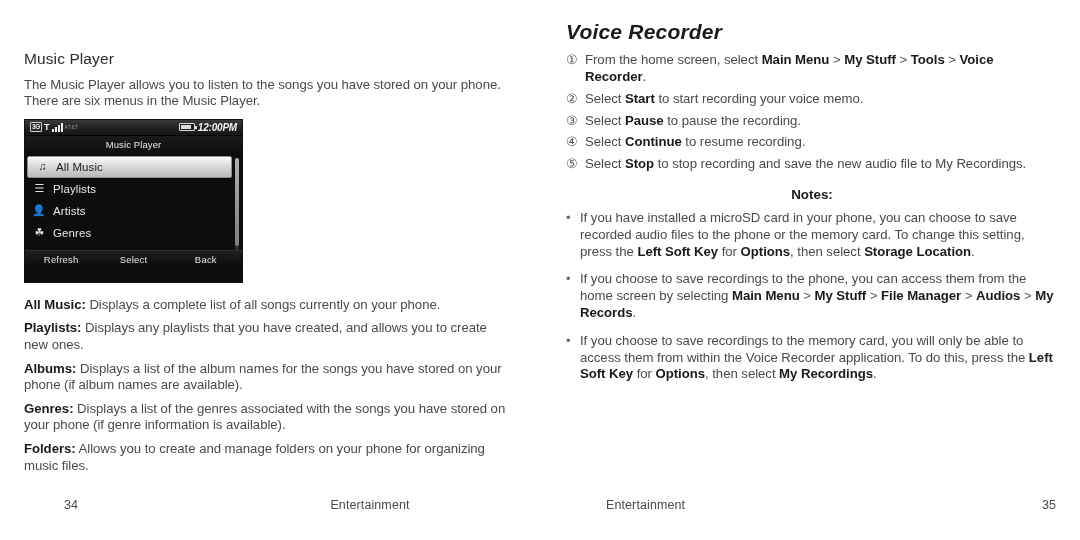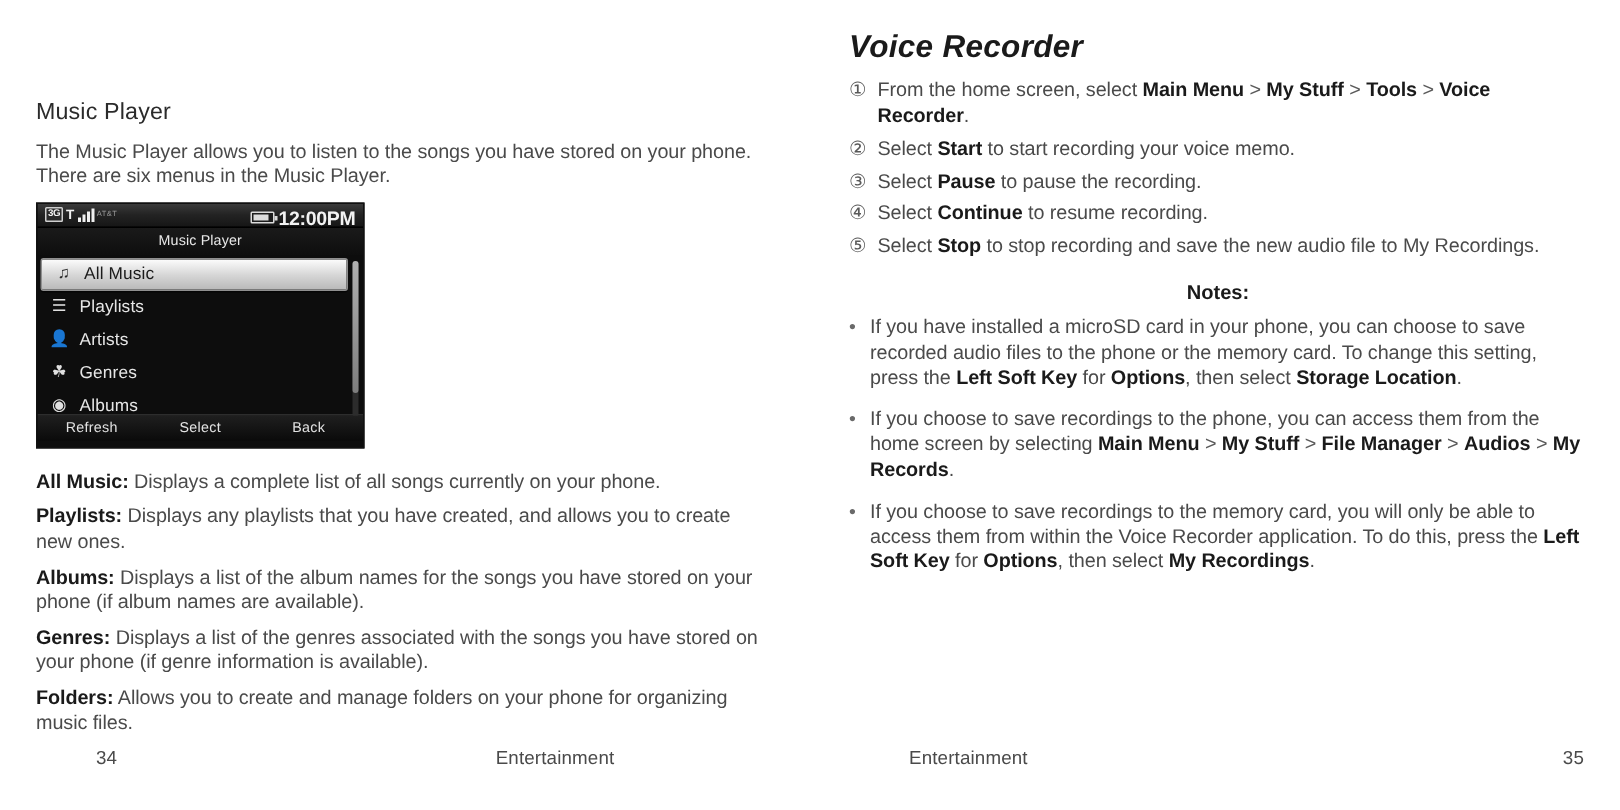--- a/index.html
+++ b/index.html
@@ -5,21 +5,21 @@
   html,body{margin:0;padding:0;}
   body{
     width:1080px;height:540px;
     background:#ffffff;
     font-family:"Liberation Sans", sans-serif;
     color:#3b3b3b;
     overflow:hidden;
   }
   .spread{position:relative;width:1080px;height:540px;display:flex;}
   .page{position:relative;height:524px;box-sizing:border-box;}
-  .page-left{width:540px;padding:66px 34px 0 24px;}
+  .page-left{width:540px;padding:50px 34px 0 24px;}
   .page-right{width:540px;padding:20px 22px 0 26px;}
 
   
   .h-section{
     font-size:15.5px;font-weight:400;color:#2b2b2b;
     letter-spacing:.1px;margin:0 0 8px 0;line-height:1.2;
   }
   .h-chapter{
     font-size:21px;font-weight:700;font-style:italic;color:#1a1a1a;
     letter-spacing:.2px;margin:0 0 8px 0;line-height:1.15;
@@ -99,21 +99,21 @@
   .ps-batt{
     width:16px;height:8px;border:1px solid #dcdcdc;border-radius:1px;
     background:#1c1c1c;position:relative;box-sizing:border-box;
   }
   .ps-batt::after{
     content:"";position:absolute;left:1px;top:1px;bottom:1px;width:10px;background:#dcdcdc;
   }
   .ps-batt::before{
     content:"";position:absolute;right:-3px;top:2px;width:2px;height:3px;background:#dcdcdc;
   }
-  .ps-clock{font-size:13px;font-weight:700;color:#f2f2f2;letter-spacing:-.2px;}
+  .ps-clock{font-size:10px;font-weight:700;color:#f2f2f2;letter-spacing:-.2px;font-style:italic;}
   .ps-title{
     text-align:center;color:#e8e8e8;font-size:9.5px;
     padding:3px 0 4px 0;letter-spacing:.1px;
     background:linear-gradient(180deg,#1a1a1a 0%,#0e0e0e 100%);
   }
   .ps-list{position:relative;padding:2px 0 0 0;}
   .ps-item{
     display:flex;align-items:center;gap:7px;
     height:22px;padding:0 8px;color:#e6e6e6;font-size:11.5px;letter-spacing:.1px;
   }
@@ -130,21 +130,21 @@
   .ps-item.sel .ps-ico{color:#2a2a2a;}
   .ps-scroll{
     position:absolute;right:3px;top:4px;width:4px;height:104px;
     background:#2c2c2c;border-radius:2px;
   }
   .ps-scroll i{
     display:block;width:4px;height:88px;border-radius:2px;
     background:linear-gradient(180deg,#b0b0b0,#7d7d7d);
   }
   .ps-soft{
-    position:absolute;left:0;right:0;bottom:4px;height:17px;
+    position:absolute;left:0;right:0;bottom:14px;height:17px;
     background:linear-gradient(180deg,#1f1f1f 0%,#0a0a0a 100%);
     border-top:1px solid #2d2d2d;
     display:flex;align-items:center;
   }
   .ps-soft span{
     flex:1 1 0;text-align:center;color:#e2e2e2;font-size:9.5px;letter-spacing:.2px;
   }
   .ps-soft span.left{text-align:center;}
 
   

